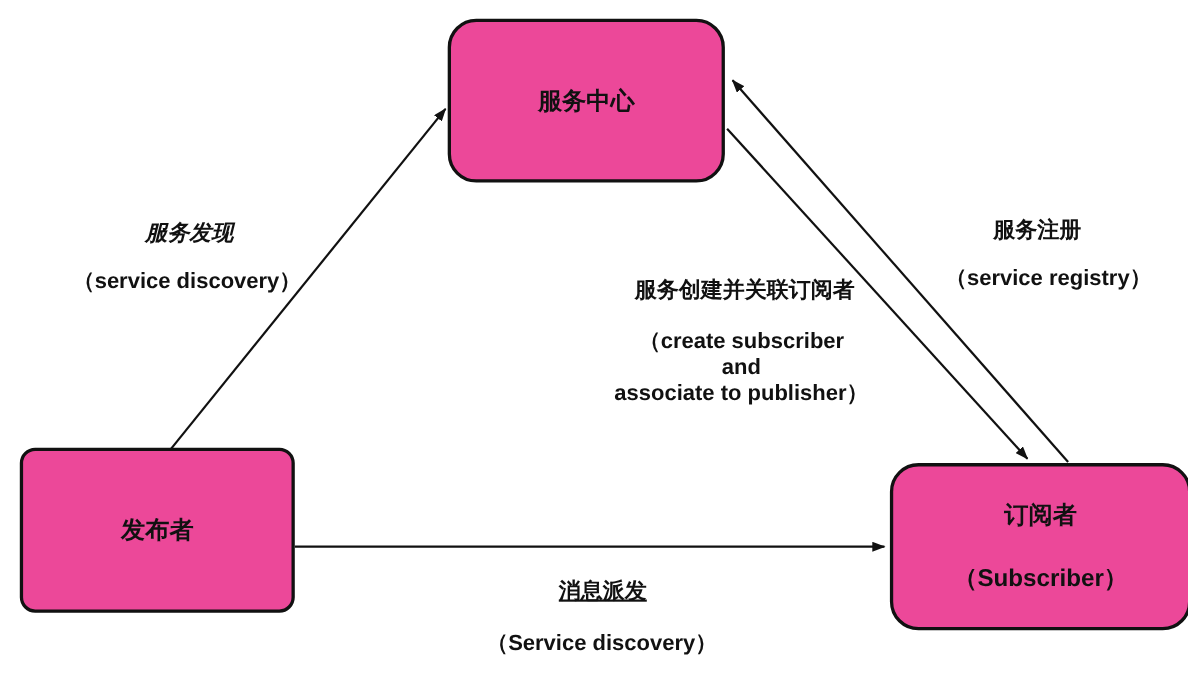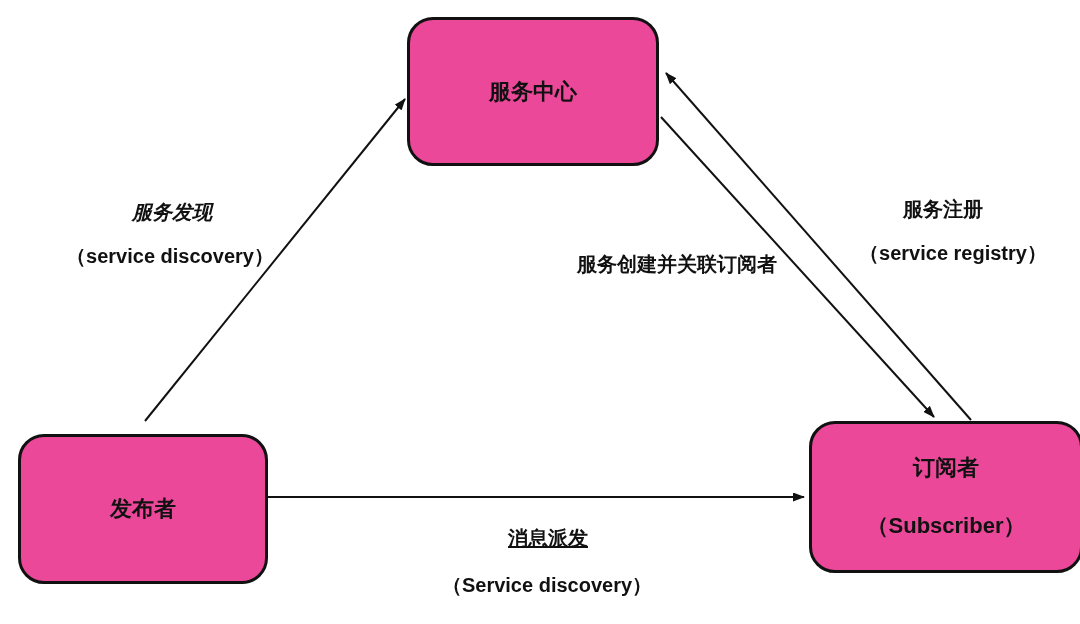--- a/index.html
+++ b/index.html
@@ -30,21 +30,21 @@
     gap: 32px;
     text-align: center;
   }
   .node-title, .node-subtitle {
     font-size: 22px;
     font-weight: bold;
     line-height: 26px;
     white-space: nowrap;
   }
   #node-service-center { left: 407px; top: 17px;  width: 252px; height: 149px; }
-  #node-publisher      { left: 18px;  top: 434px; width: 250px; height: 150px; }
+  #node-publisher      { left: 18px;  top: 407px; width: 250px; height: 150px; border-radius: 14px; }
   #node-subscriber     { left: 809px; top: 421px; width: 274px; height: 152px; }
   .edge-label {
     position: absolute;
     transform: translate(-50%, -50%);
     font-size: 20px;
     font-weight: bold;
     white-space: nowrap;
     text-align: center;
     line-height: 24px;
   }
@@ -84,20 +84,25 @@
 
   <div class="node" id="node-subscriber">
     <div class="node-title">订阅者</div>
     <div class="node-subtitle">（Subscriber）</div>
   </div>
 
   <div class="edge-label" id="label-service-discovery-zh">服务发现</div>
   <div class="edge-label" id="label-service-discovery-en">（service discovery）</div>
 
   <div class="edge-label" id="label-create-subscriber-zh">服务创建并关联订阅者</div>
+  <div class="edge-label" id="label-create-subscriber-en">
+    <div>（create subscriber</div>
+    <div>and</div>
+    <div>associate to publisher）</div>
+  </div>
 
   <div class="edge-label" id="label-service-registry-zh">服务注册</div>
   <div class="edge-label" id="label-service-registry-en">（service registry）</div>
 
   <div class="edge-label" id="label-message-dispatch-zh">消息派发</div>
   <div class="edge-label" id="label-message-dispatch-en">（Service discovery）</div>
 
 </div>
 
 </body></html>

